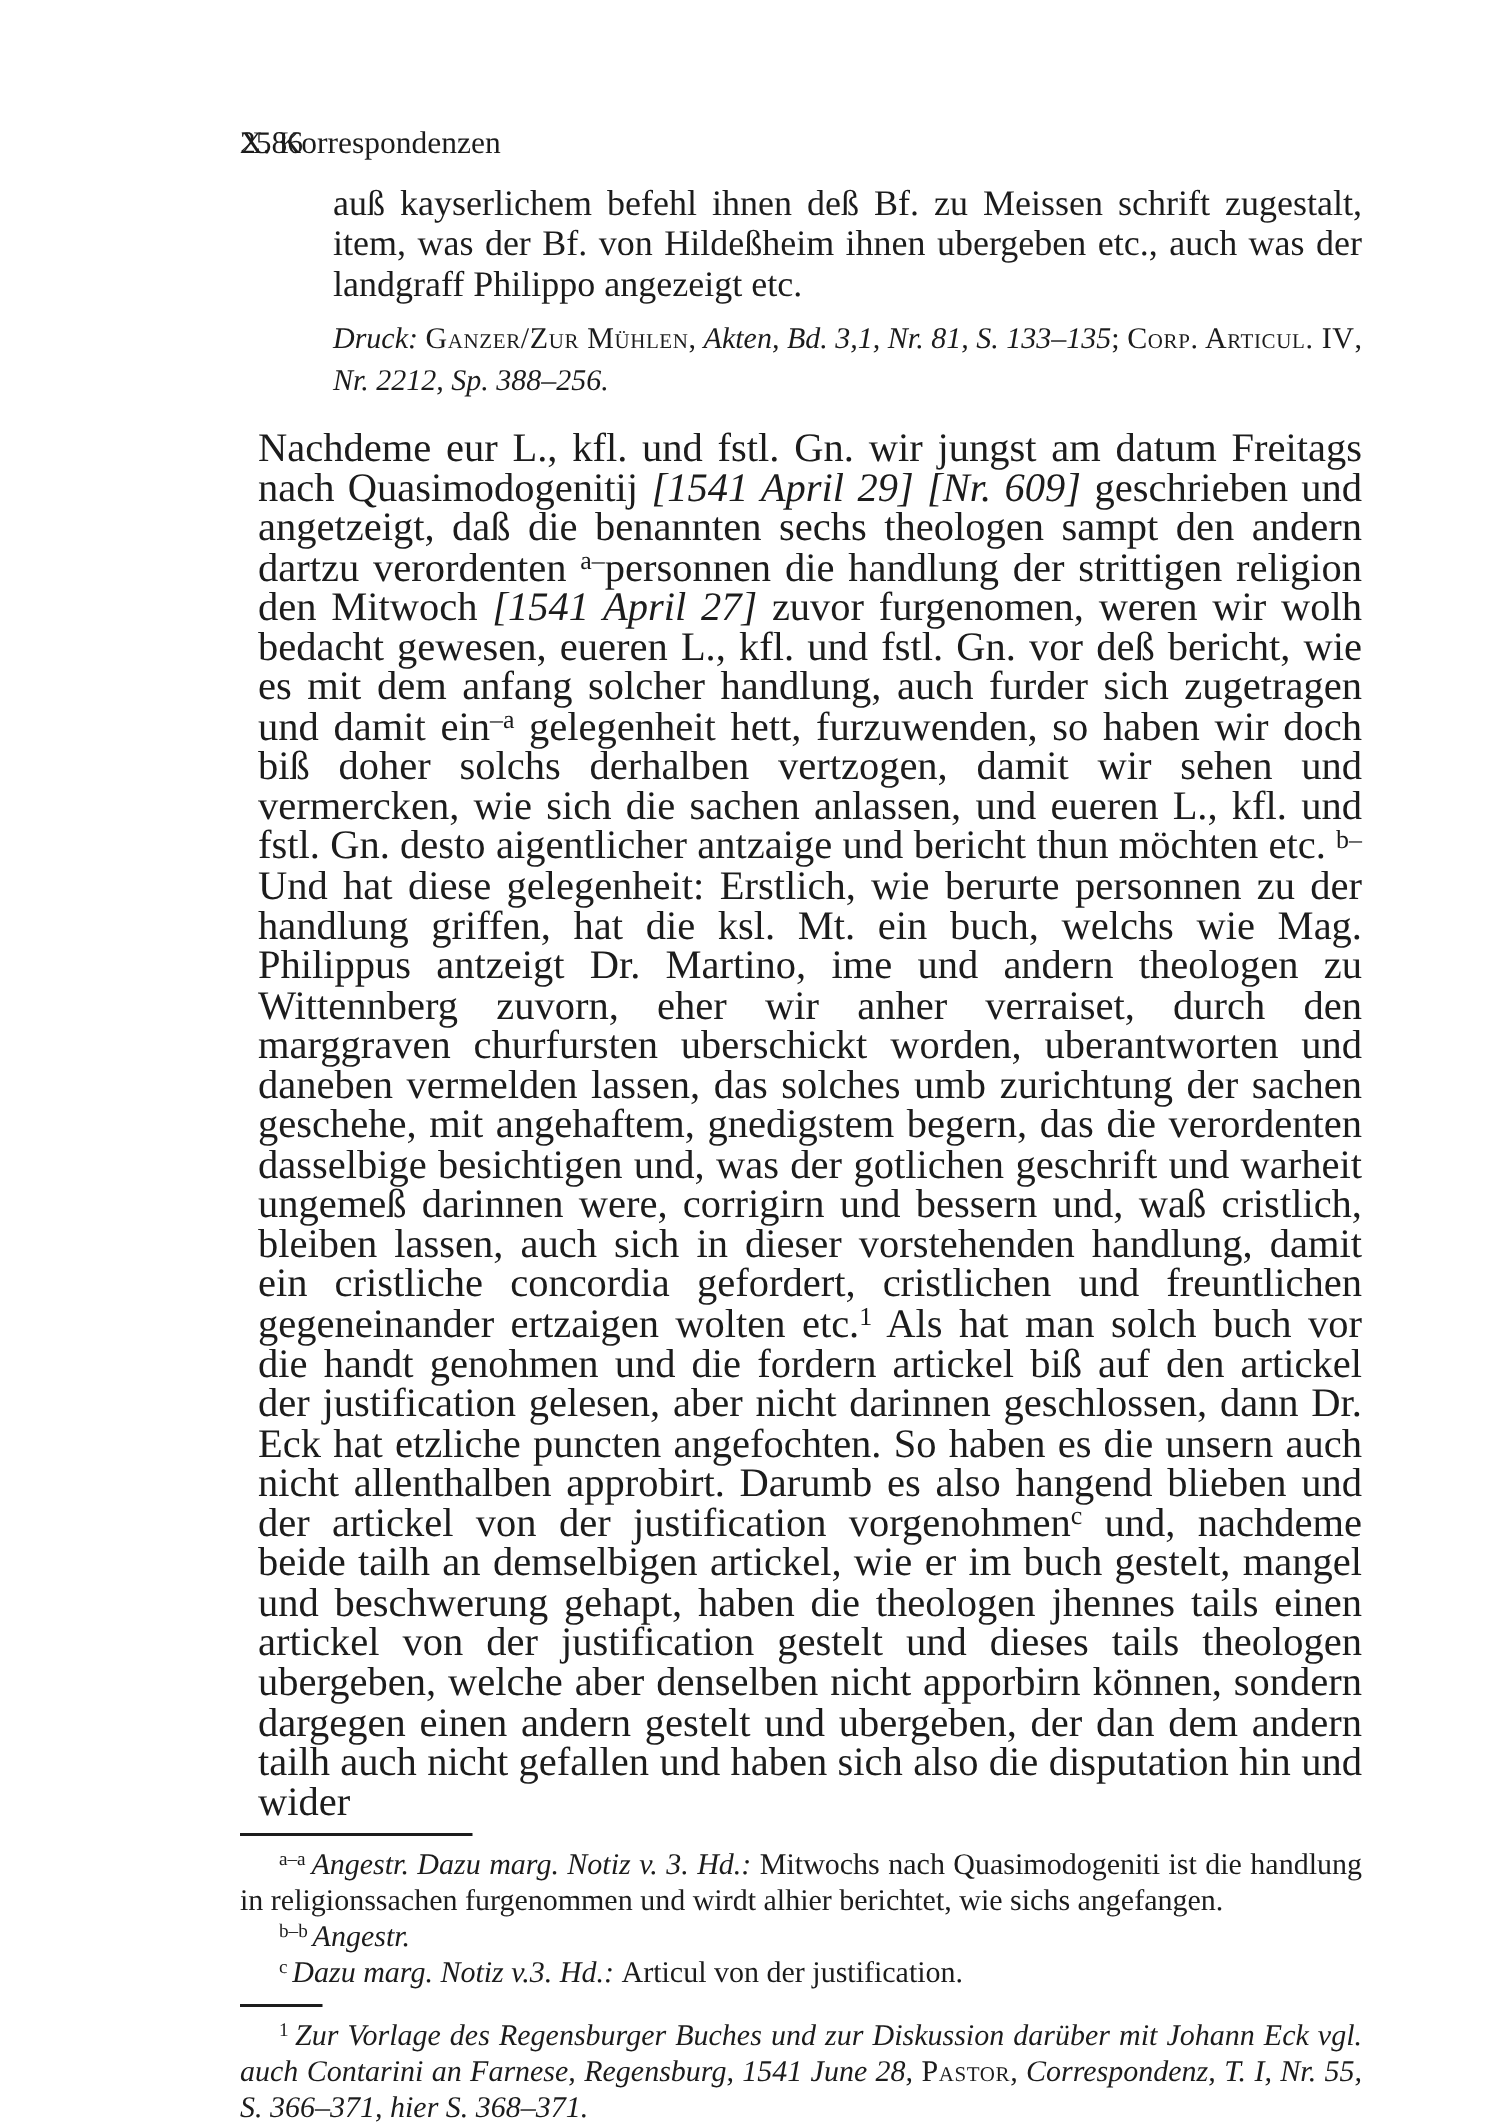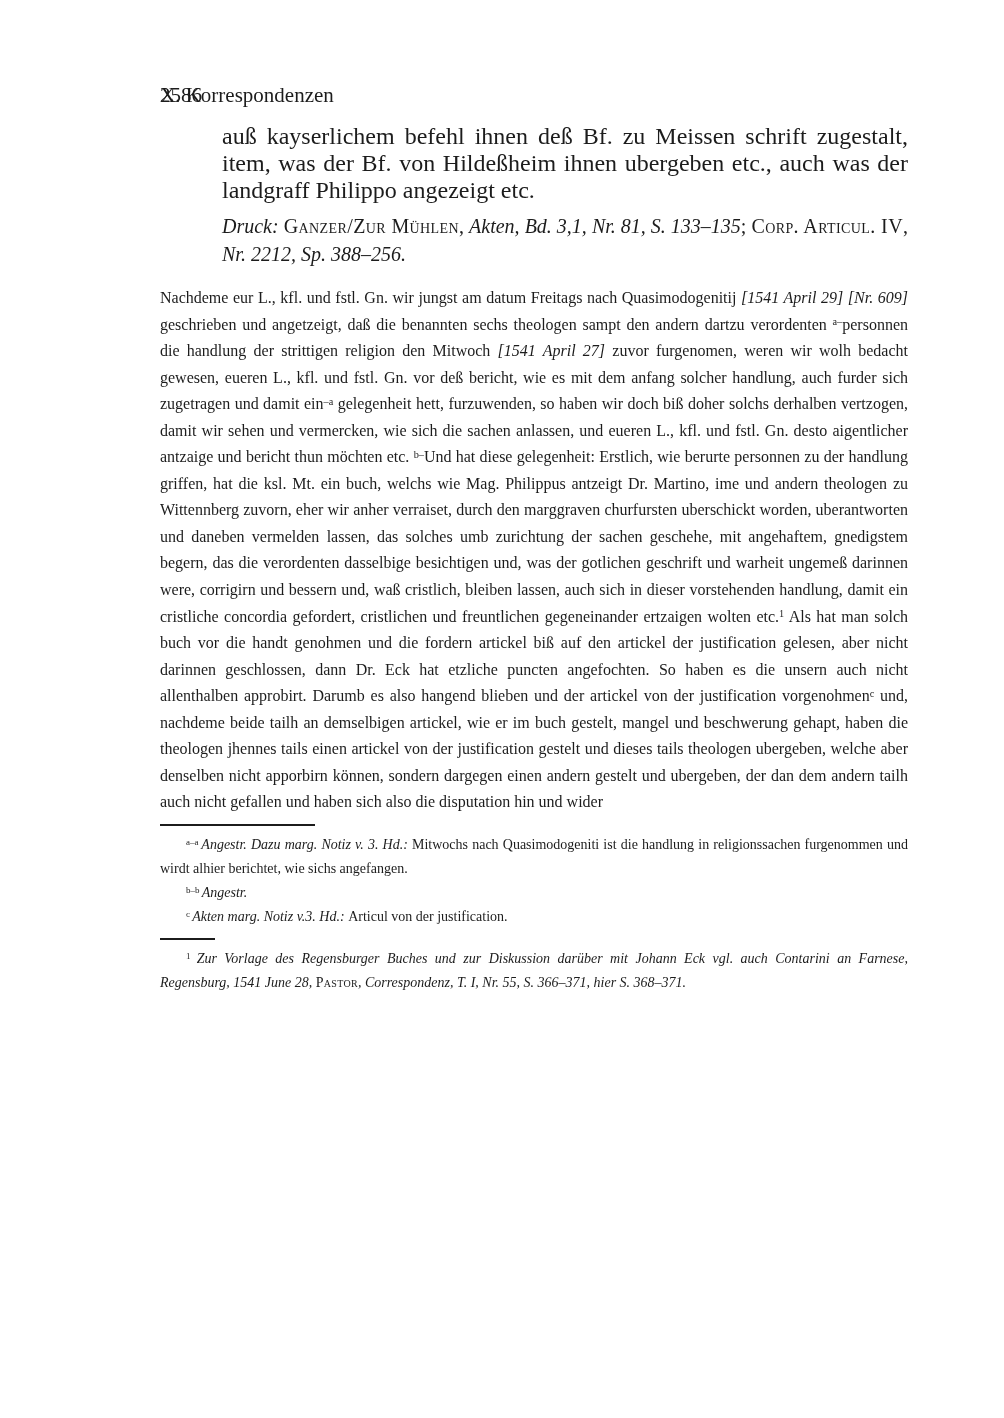--- a/index.html
+++ b/index.html
@@ -32,41 +32,42 @@
     text-align: justify;
   }
   .imprint {
     margin-left: 62px;
     margin-bottom: 17px;
     font-size: 20px;
     line-height: 27.5px;
     text-align: justify;
   }
   .body-text {
-    font-size: 16px;
+    font-size: 27px;
     line-height: 26.55px;
     text-align: justify;
+    margin-left: 12px;
   }
   sup {
     font-size: 64%;
     line-height: 0;
     vertical-align: baseline;
     position: relative;
     top: -0.45em;
   }
   .sc { font-variant: small-caps; letter-spacing: 0.02em; }
   .rule {
     border: none;
     border-top: 2px solid #1c1c1c;
     margin: 0;
   }
   .rule-a { width: 155px; margin-top: 8px; margin-bottom: 7px; }
   .rule-f { width: 55px;  margin-top: 9px; margin-bottom: 7px; }
   .apparatus p, .footnotes p {
-    font-size: 14px;
+    font-size: 20px;
     line-height: 24px;
     text-align: justify;
     text-indent: 26px;
   }
 </style>
 </head>
 <body>
 
 <div class="page">
 
@@ -79,21 +80,21 @@
 
   <p class="imprint"><i>Druck: </i><span class="sc">Ganzer/Zur Mühlen</span><span>, </span><i>Akten, Bd. 3,1, Nr. 81, S. 133–135</i><span>; </span><span class="sc">Corp. Articul. IV</span><span>, </span><i>Nr. 2212, Sp. 388–256.</i></p>
 
   <p class="body-text"><span>Nachdeme eur L., kfl. und fstl. Gn. wir jungst am datum Freitags nach Quasimodogenitij </span><i>[1541 April 29] [Nr. 609]</i><span> geschrieben und angetzeigt, daß die benannten sechs theologen sampt den andern dartzu verordenten </span><sup>a–</sup><span>personnen die handlung der strittigen religion den Mitwoch </span><i>[1541 April 27]</i><span> zuvor furgenomen, weren wir wolh bedacht gewesen, eueren L., kfl. und fstl. Gn. vor deß bericht, wie es mit dem anfang solcher handlung, auch furder sich zugetragen und damit ein</span><sup>–a</sup><span> gelegenheit hett, furzuwenden, so haben wir doch biß doher solchs derhalben vertzogen, damit wir sehen und vermercken, wie sich die sachen anlassen, und eueren L., kfl. und fstl. Gn. desto aigentlicher antzaige und bericht thun möchten etc. </span><sup>b–</sup><span>Und hat diese gelegenheit: Erstlich, wie berurte personnen zu der handlung griffen, hat die ksl. Mt. ein buch, welchs wie Mag. Philippus antzeigt Dr. Martino, ime und andern theologen zu Wittennberg zuvorn, eher wir anher verraiset, durch den marggraven churfursten uberschickt worden, uberantworten und daneben vermelden lassen, das solches umb zurichtung der sachen geschehe, mit angehaftem, gnedigstem begern, das die verordenten dasselbige besichtigen und, was der gotlichen geschrift und warheit ungemeß darinnen were, corrigirn und bessern und, waß cristlich, bleiben lassen, auch sich in dieser vorstehenden handlung, damit ein cristliche concordia gefordert, cristlichen und freuntlichen gegeneinander ertzaigen wolten etc.</span><sup>1</sup><span> Als hat man solch buch vor die handt genohmen und die fordern artickel biß auf den artickel der justification gelesen, aber nicht darinnen geschlossen, dann Dr. Eck hat etzliche puncten angefochten. So haben es die unsern auch nicht allenthalben approbirt. Darumb es also hangend blieben und der artickel von der justification vorgenohmen</span><sup>c</sup><span> und, nachdeme beide tailh an demselbigen artickel, wie er im buch gestelt, mangel und beschwerung gehapt, haben die theologen jhennes tails einen artickel von der justification gestelt und dieses tails theologen ubergeben, welche aber denselben nicht apporbirn können, sondern dargegen einen andern gestelt und ubergeben, der dan dem andern tailh auch nicht gefallen und haben sich also die disputation hin und wider</span></p>
 
   <hr class="rule rule-a">
 
   <div class="apparatus">
     <p><sup>a–a </sup><i>Angestr. Dazu marg. Notiz v. 3. Hd.: </i><span>Mitwochs nach Quasimodogeniti ist die handlung in religionssachen furgenommen und wirdt alhier berichtet, wie sichs angefangen.</span></p>
     <p><sup>b–b </sup><i>Angestr.</i></p>
-    <p><sup>c </sup><i>Akten marg. Notiz v.3. Hd.: </i><span>Articul von der justification.</span></p>
+    <p><sup>c </sup><i>Dazu marg. Notiz v.3. Hd.: </i><span>Articul von der justification.</span></p>
   </div>
 
   <hr class="rule rule-f">
 
   <div class="footnotes">
     <p><sup>1 </sup><i>Zur Vorlage des Regensburger Buches und zur Diskussion darüber mit Johann Eck vgl. auch Contarini an Farnese, Regensburg, 1541 June 28, </i><span class="sc">Pastor</span><i>, Correspondenz, T. I, Nr. 55, S. 366–371, hier S. 368–371.</i></p>
   </div>
 
 </div>
 

